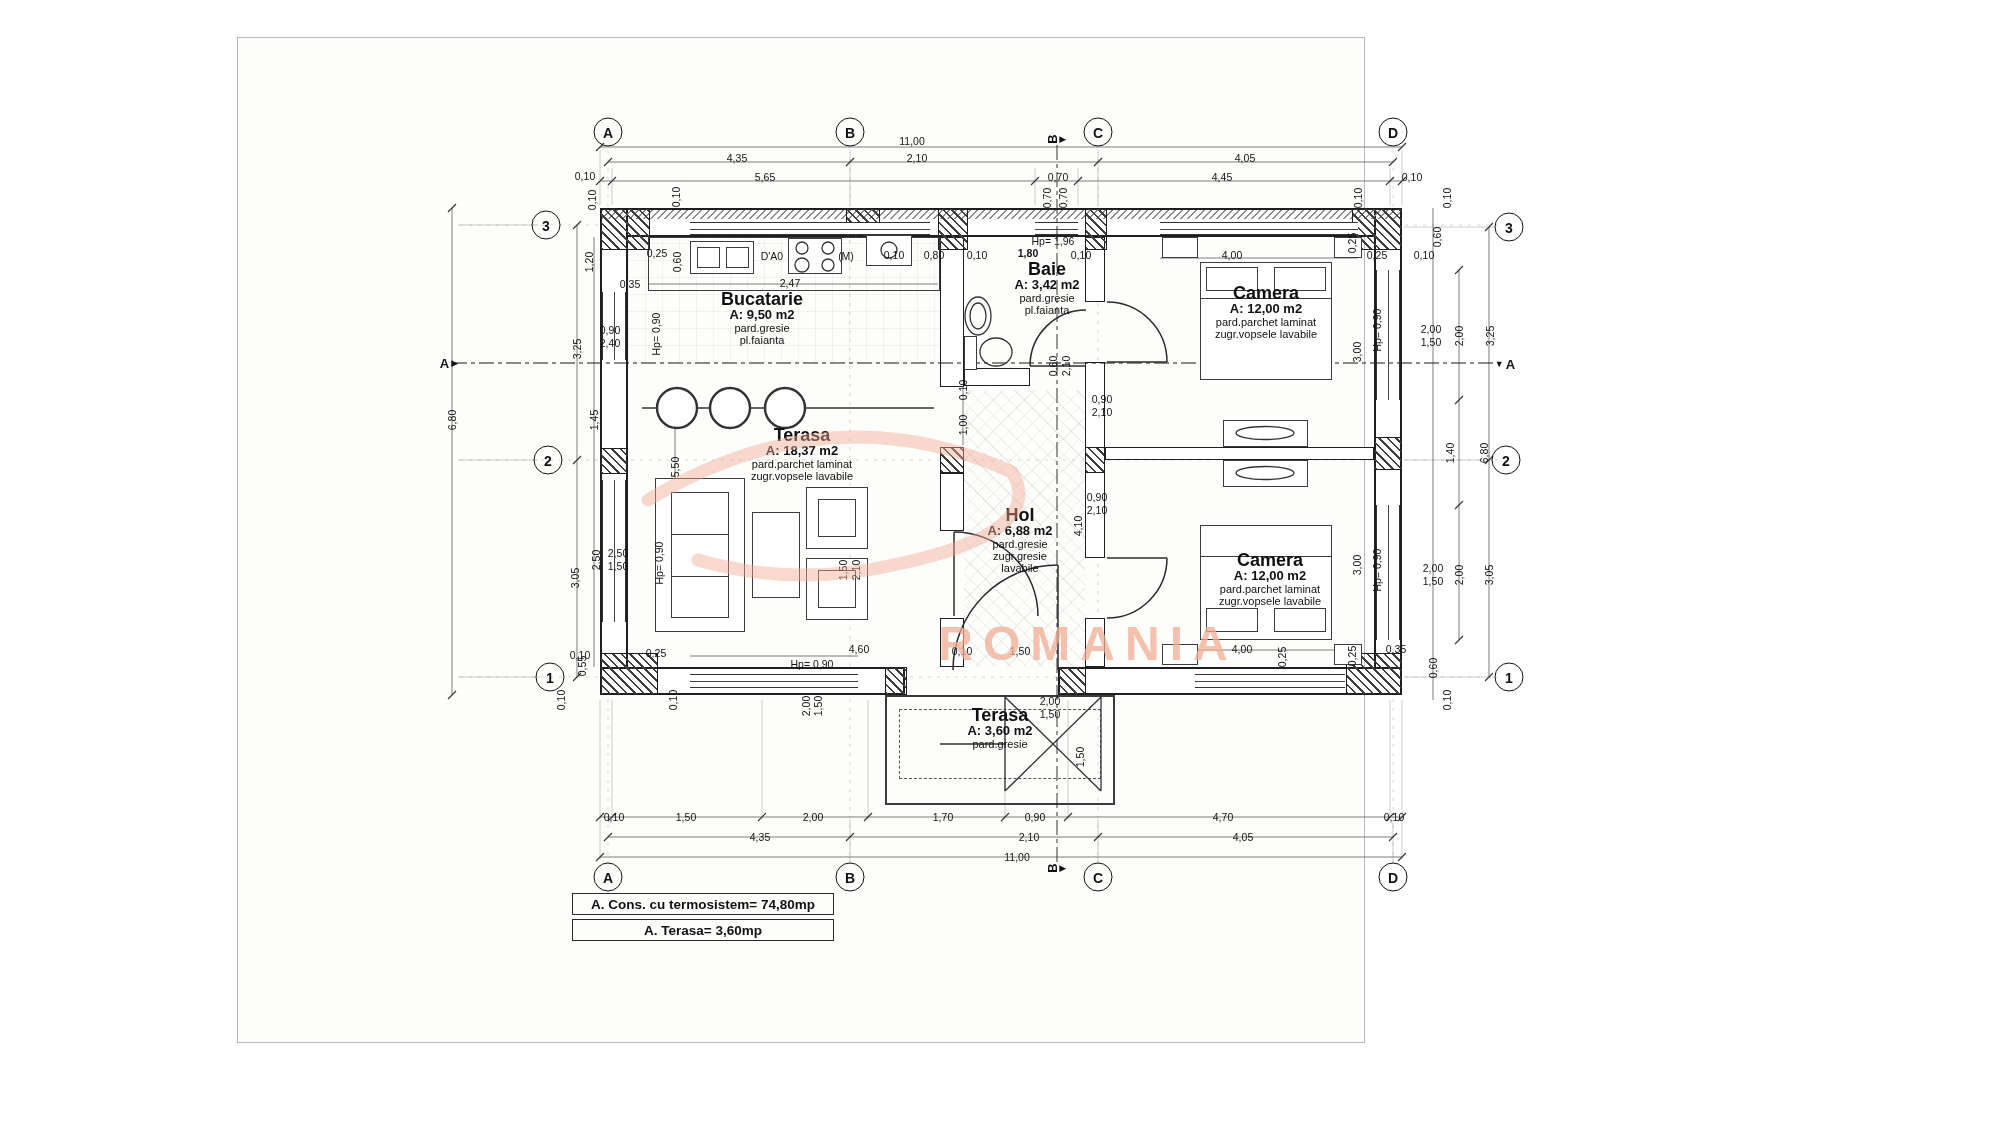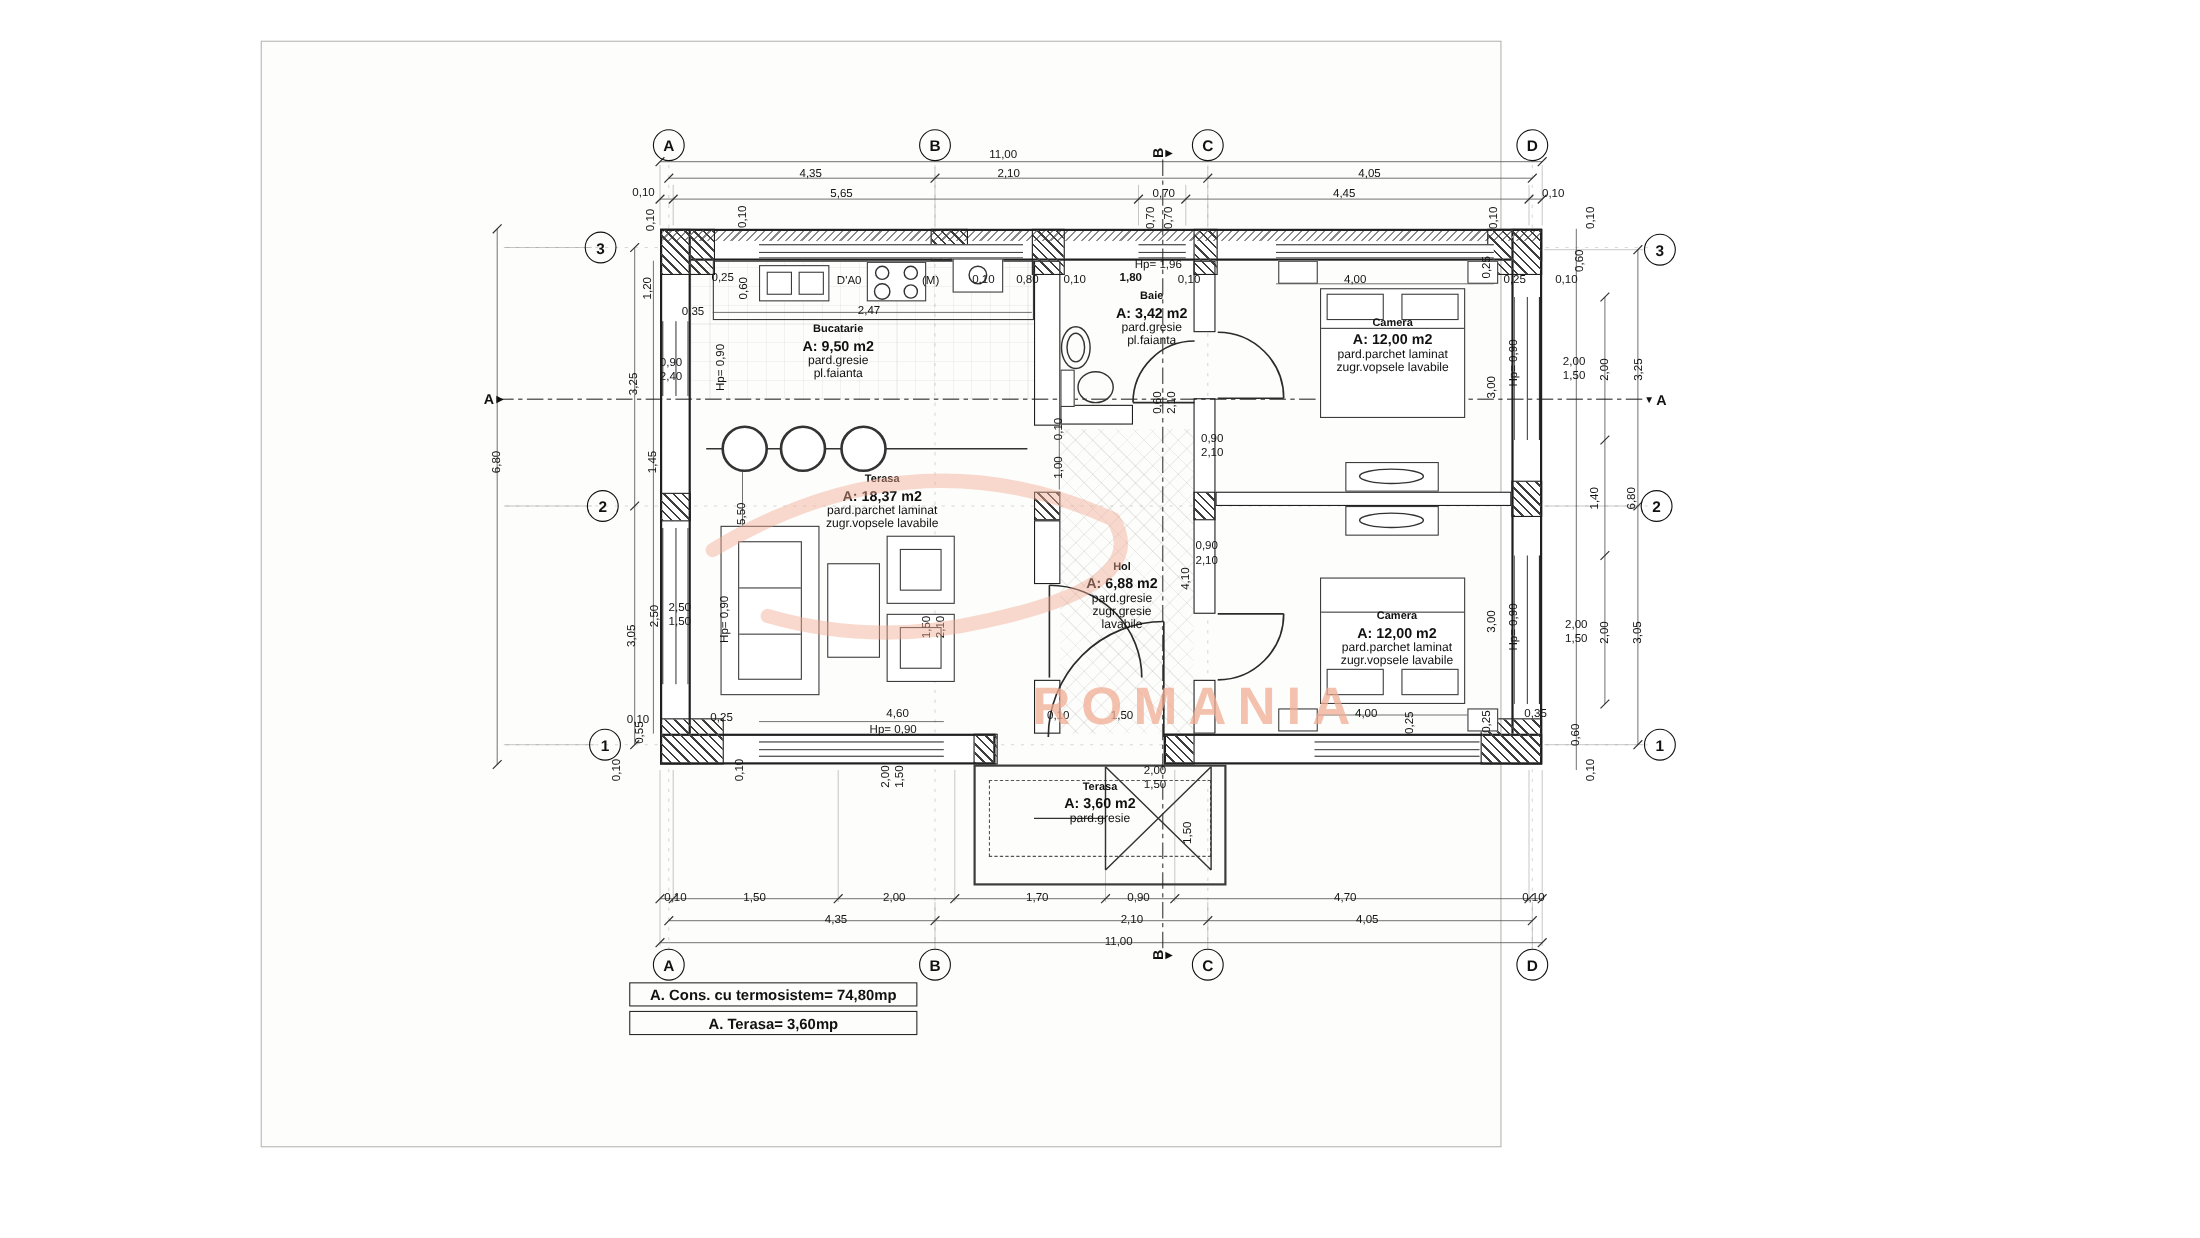--- a/index.html
+++ b/index.html
@@ -33,21 +33,21 @@
        transform:translate(-50%,-50%);z-index:40;}
   .dim.r{transform:translate(-50%,-50%) rotate(-90deg);}
   .gmark{position:absolute;width:27px;height:27px;border:1.7px solid #111;border-radius:50%;
          display:flex;align-items:center;justify-content:center;font-weight:700;font-size:14px;
          transform:translate(-50%,-50%);z-index:42;background:transparent;}
   .smark{position:absolute;transform:translate(-50%,-50%);display:flex;align-items:center;gap:2px;
          font-weight:700;font-size:13px;color:#111;z-index:42;}
   .stri{font-size:9px;line-height:9px;}
   .slab.rot{transform:rotate(-90deg);}
   .room{position:absolute;text-align:center;transform:translate(-50%,0);z-index:40;color:#101010;}
-  .room .nm{font-weight:700;font-size:10px;line-height:15px;}
+  .room .nm{font-weight:700;font-size:18px;line-height:15px;}
   .room .ar{font-weight:700;font-size:13px;line-height:15px;}
   .room .fin{font-size:11px;line-height:12px;}
   .sumbox{position:absolute;width:262px;height:22px;border:1.6px solid #2a2a2a;box-sizing:border-box;
           display:flex;align-items:center;justify-content:center;font-weight:700;font-size:13.5px;z-index:40;background:#fdfdfb;}
   #wmtext{position:absolute;left:1088px;top:643px;transform:translate(-50%,-50%);
           font-size:48px;font-weight:700;letter-spacing:10px;color:#f0ae94;opacity:.75;z-index:44;}
   svg{position:absolute;left:0;top:0;z-index:25;}
   #wmsvg{z-index:44;}
   #linesvg{z-index:4;}
   #secsvg{z-index:16;}
@@ -288,21 +288,21 @@
       <span class="dim r" style="left: 596px; top: 560px;">2,50</span>
       <span class="dim" style="left: 618px; top: 553px;">2,50</span>
       <span class="dim" style="left: 618px; top: 566px;">1,50</span>
       <span class="dim r" style="left: 659px; top: 563px;">Hp= 0,90</span>
       <span class="dim r" style="left: 575px; top: 578px;">3,05</span>
       <span class="dim" style="left: 580px; top: 655px;">0,10</span>
       <span class="dim" style="left: 656px; top: 653px;">0,25</span>
       <span class="dim r" style="left: 582px; top: 666px;">0,55</span>
       <span class="dim r" style="left: 561px; top: 700px;">0,10</span>
       <span class="dim r" style="left: 673px; top: 700px;">0,10</span>
-      <span class="dim" style="left: 816px; top: 649px;">4,60</span>
+      <span class="dim" style="left: 859px; top: 649px;">4,60</span>
       <span class="dim" style="left: 812px; top: 664px;">Hp= 0,90</span>
       <span class="dim r" style="left: 806px; top: 706px;">2,00</span>
       <span class="dim r" style="left: 818px; top: 706px;">1,50</span>
       <span class="dim r" style="left: 843px; top: 570px;">1,50</span>
       <span class="dim r" style="left: 856px; top: 570px;">2,10</span>
       <span class="dim" style="left: 962px; top: 651px;">0,10</span>
       <span class="dim" style="left: 1020px; top: 651px;">1,50</span>
       <span class="dim" style="left: 1050px; top: 701px;">2,00</span>
       <span class="dim" style="left: 1050px; top: 714px;">1,50</span>
       <span class="dim r" style="left: 1080px; top: 757px;">1,50</span>

